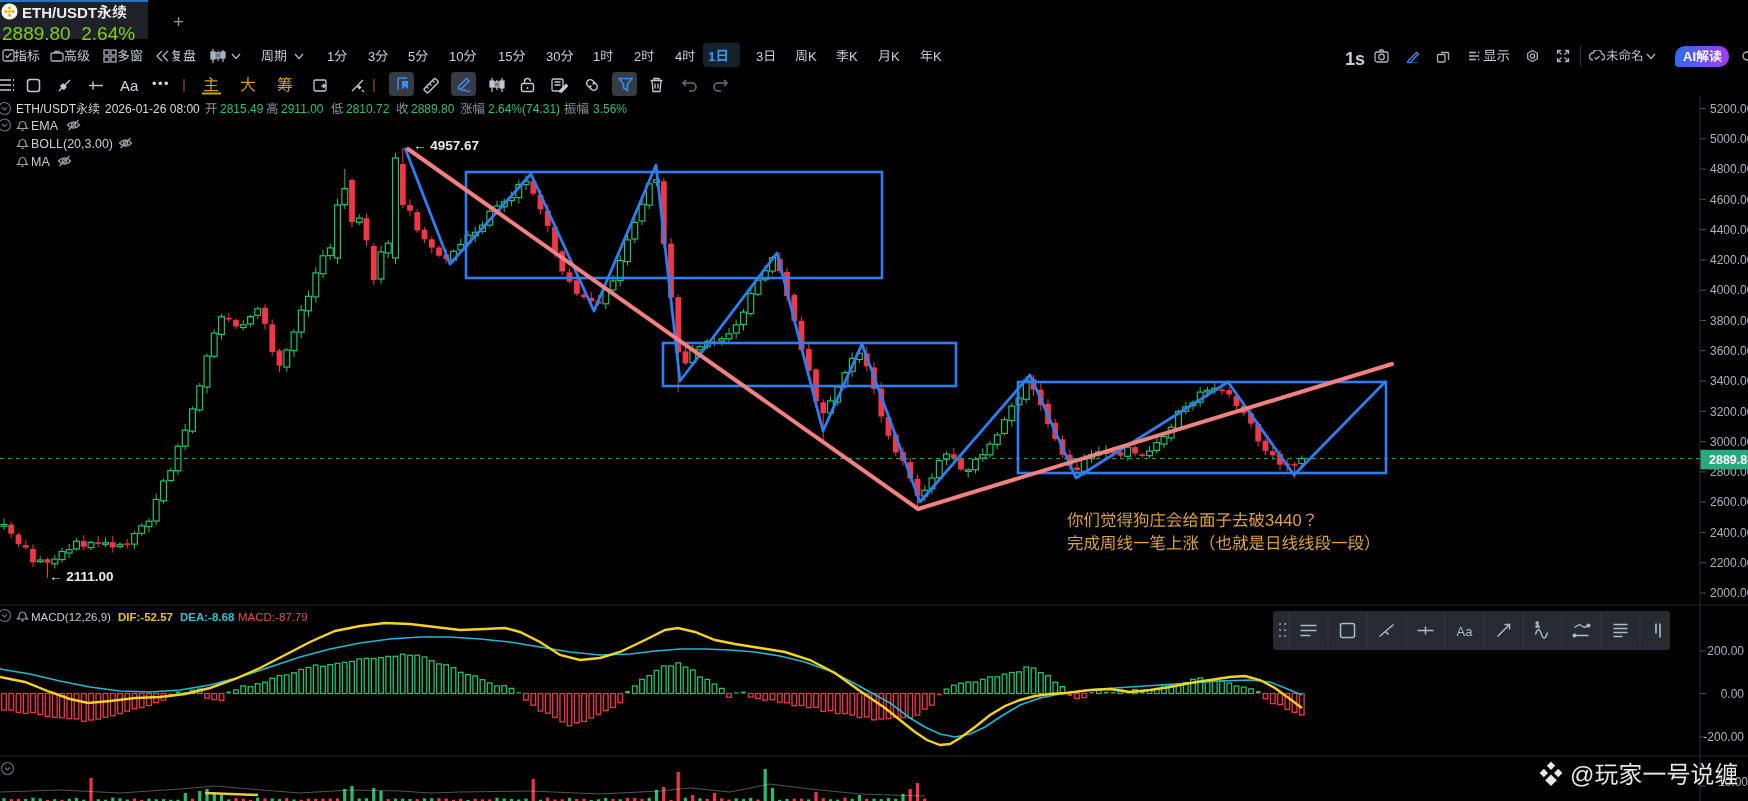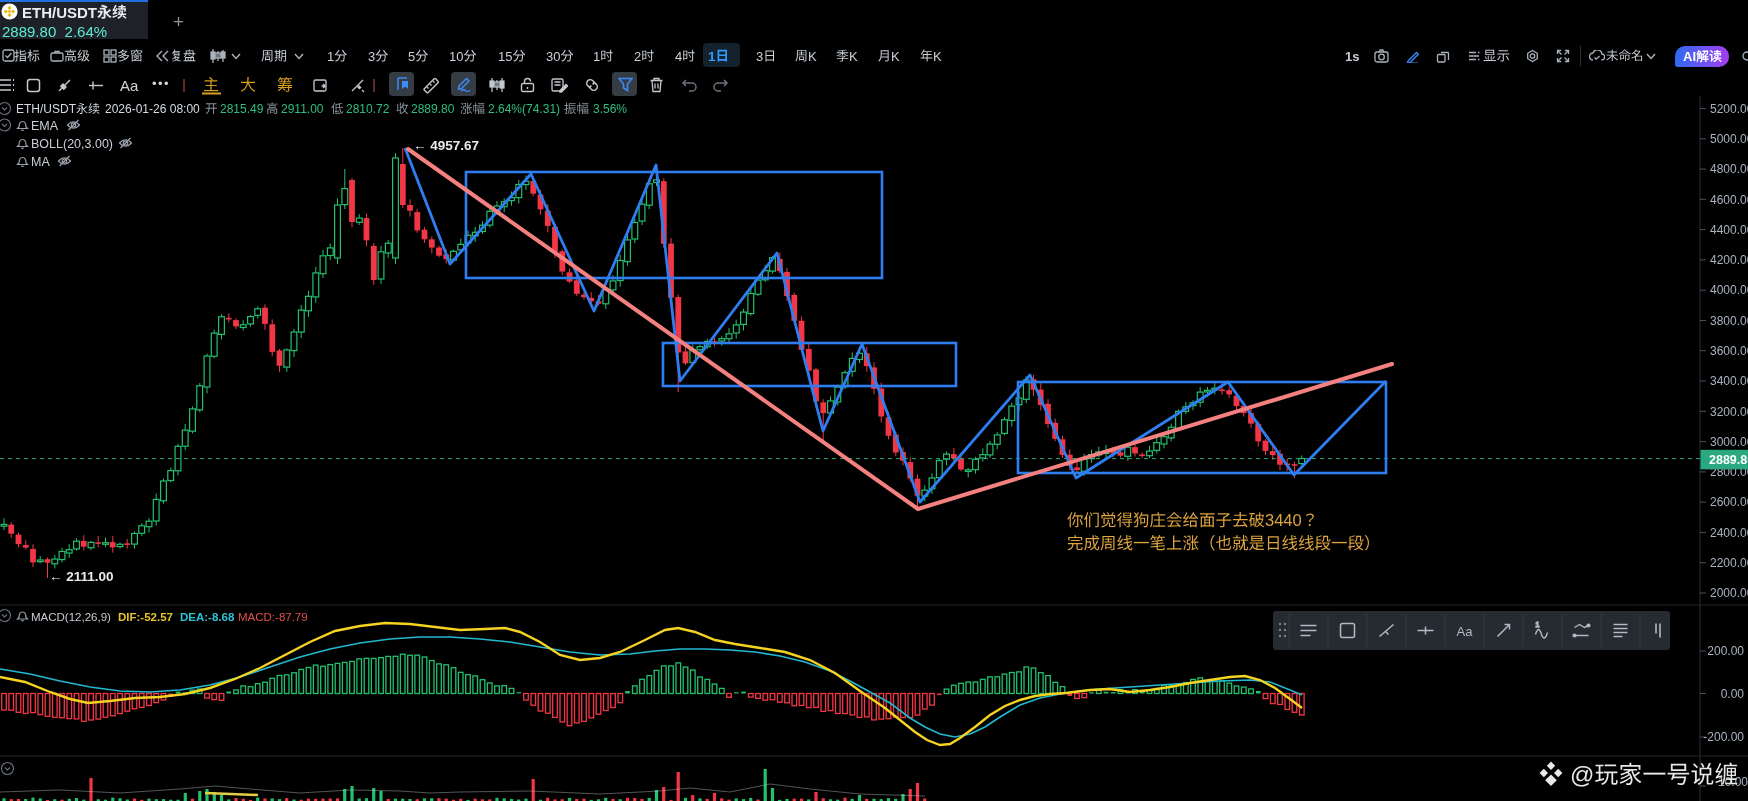--- a/index.html
+++ b/index.html
@@ -2,25 +2,25 @@
 <html><head><meta charset="utf-8">
 <style>
 * { margin:0; padding:0; box-sizing:border-box; }
 html,body { width:1748px; height:801px; background:#000; overflow:hidden;
   font-family:"Liberation Sans", sans-serif; }
 #root { position:relative; width:1748px; height:801px; background:#000; }
 .abs { position:absolute; }
 #chart { position:absolute; left:0; top:96px; }
 .tab { position:absolute; left:0; top:0; width:148px; height:39px; background:#1e2228;
   border-top:2px solid #1f6fe0; }
-.tabprice { position:absolute; left:2px; top:23px; font-size:15px; color:#5eead4; }
+.tabprice { position:absolute; left:2px; top:23px; font-size:19px; color:#84cc16; }
 .plus { position:absolute; left:173px; top:11px; font-size:19px; color:#8b949e; }
 .pill { position:absolute; left:703px; top:43px; width:37px; height:24px; background:#14222e;
   border-radius:4px; }
-.ri { position:absolute; font-size:13px; color:#c8cdd4; }
+.ri { position:absolute; font-size:18px; color:#c8cdd4; }
 .aibtn { position:absolute; left:1675px; top:46px; width:54px; height:21px; border-radius:10px 10px 10px 3px;
   background:linear-gradient(90deg,#2e6bf0,#a43df0); color:#fff; font-size:13px; font-weight:bold;
   text-align:center; line-height:21px; }
 .box { position:absolute; top:72px; width:25px; height:24px; background:#363c44; border-radius:4px; }
 svg.ic { position:absolute; }
 </style></head>
 <body>
 <div id="root">
 <div class="tab"></div>
 <svg class="ic" style="left:1px;top:3px" width="17" height="17" viewBox="0 0 17 17">

